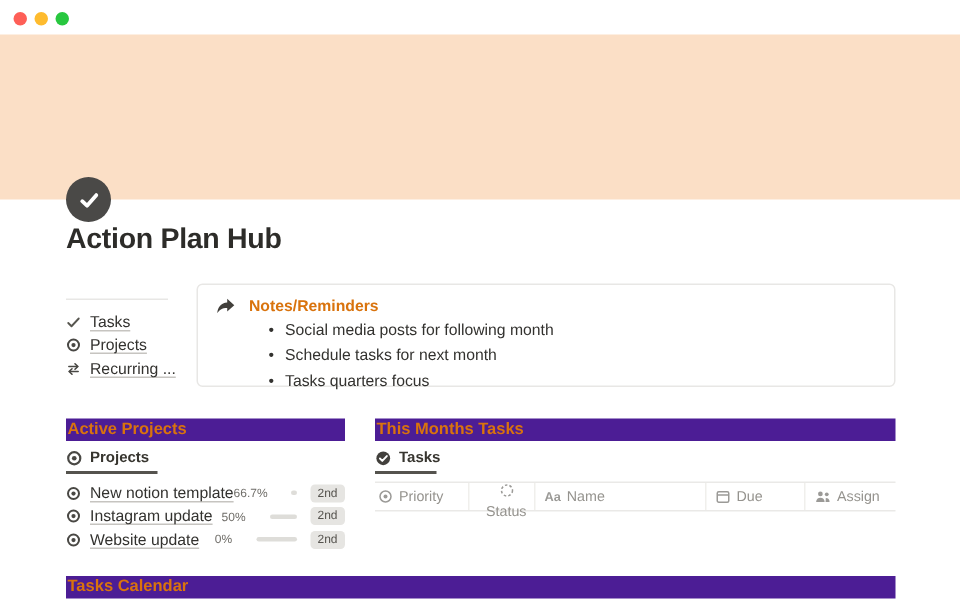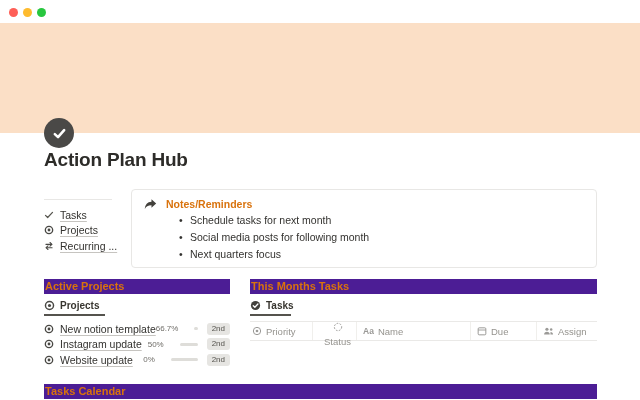--- a/index.html
+++ b/index.html
@@ -18,21 +18,21 @@
   .page-title { position:absolute; left:44px; top:149px; font-size:19px; font-weight:700; color:#2d2c29; letter-spacing:-0.2px; }
 
   
   .nav { position:absolute; left:44px; top:191px; width:86px; }
   .nav-heading { font-size:11px; font-weight:700; }
   .nav-divider { width:68px; height:1px; background:#e8e7e5; margin:8px 0 7px; }
   .nav-item { display:flex; align-items:center; gap:6px; height:15.5px; font-size:10.5px; color:#33322f; cursor:pointer; }
   .nav-item .lbl { text-decoration:underline; text-decoration-color:#c6c4c0; text-underline-offset:2px; }
 
   
-  .callout { position:absolute; left:131px; top:189px; width:466px; height:79px;
+  .callout { position:absolute; left:131px; top:189px; width:466px; height:69px;
              border:1px solid #e8e7e5; border-radius:4px; background:#ffffff; padding:8px 12px; }
   .callout-head { display:flex; align-items:center; gap:9px; font-size:10.5px; font-weight:700; }
   .callout ul { list-style:none; margin:2px 0 0 35px; }
   .callout li { position:relative; font-size:10.5px; color:#33322f; line-height:17px; padding-left:11px; }
   .callout li::before { content:"•"; position:absolute; left:0; top:0; color:#33322f; }
 
   
   .band { background:#4c1d95; font-size:11px; font-weight:700; padding:2px 2px 2px 1px; height:15px; line-height:11px; }
 
   
@@ -124,23 +124,23 @@
   <div class="callout">
     <div class="callout-head">
       <span>
         <svg width="13" height="12" viewBox="0 0 16 14">
             <path d="M9.2 1 L15 6.3 L9.2 11.6 V8.6 C4.8 8.6 2.6 10.3 1 13 C1.4 8 4.2 4.4 9.2 4.2 Z" fill="#42403c"></path>
           </svg>
       </span>
       <span style="color: rgb(217, 115, 13);">Notes/Reminders</span>
     </div>
     <ul>
+      <li>Social media posts for following month</li>
       <li>Schedule tasks for next month</li>
-      <li>Social media posts for following month</li>
-      <li>Next quarters focus</li>
+      <li>Tasks quarters focus</li>
     </ul>
   </div>
 
   <div class="col-left">
     <div class="band" style="color: rgb(217, 115, 13);">Active Projects</div>
     <div class="tabrow">
       <span>
         <svg width="11" height="11" viewBox="0 0 12 12">
             <circle cx="6" cy="6" r="4.4" fill="none" stroke="#494844" stroke-width="1.6"></circle>
             <circle cx="6" cy="6" r="1.7" fill="#494844"></circle>

